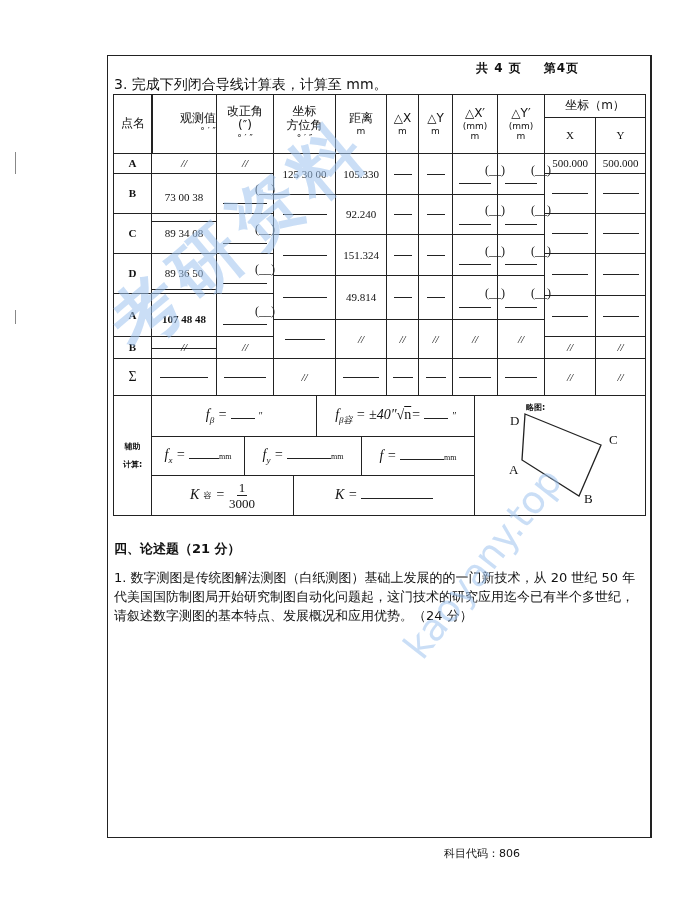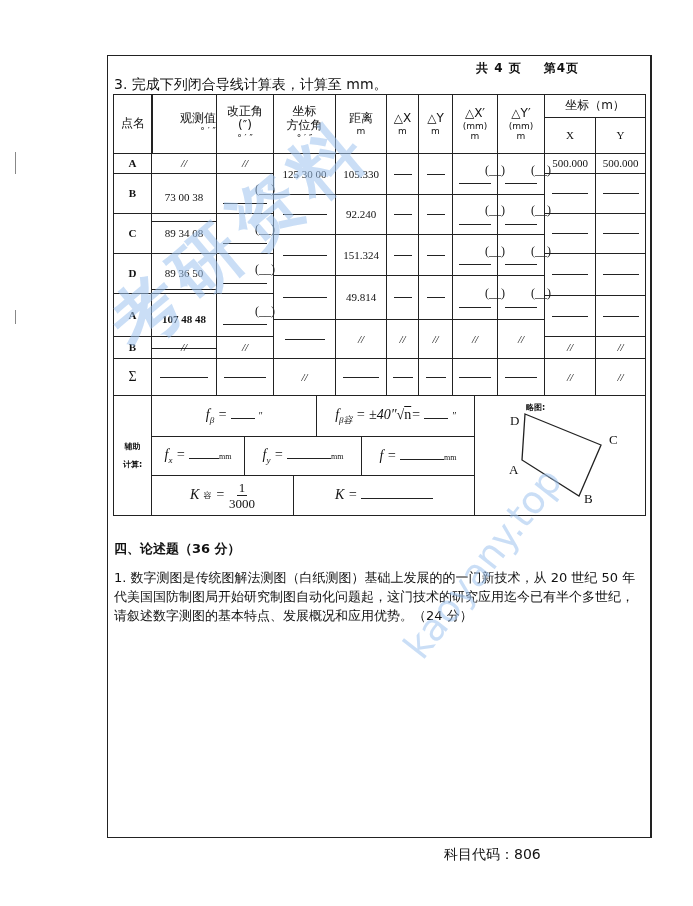--- a/index.html
+++ b/index.html
@@ -10,21 +10,21 @@
   .pageinfo span{margin-right:22px;}
   .qtitle{position:absolute;left:114px;top:76px;font-size:14px;}
   .cell{position:absolute;border:1px solid #222;box-sizing:border-box;display:flex;align-items:center;justify-content:center;text-align:center;font-family:"Liberation Serif",serif;font-size:11px;line-height:1.15;}
   .hd{font-family:"DejaVu Sans",sans-serif;font-size:12px;}
   .sm{font-size:9px;}
   .blank{display:inline-block;border-bottom:1.2px solid #222;}
   .paren{font-size:12px;padding-left:40px;}
   .math{font-family:"Liberation Serif",serif;font-style:italic;font-size:14px;white-space:nowrap;}
   .sec{position:absolute;left:114px;top:540px;font-size:13px;font-weight:bold;}
   .para{position:absolute;left:114px;top:568px;width:532px;font-size:13px;line-height:19px;}
-  .footer{position:absolute;left:444px;top:846px;font-size:14px;text-align:center;}
+  .footer{position:absolute;left:444px;top:846px;font-size:11px;text-align:center;}
   .wm{position:absolute;color:#9fc4ef;opacity:0.55;font-family:"DejaVu Sans",sans-serif;pointer-events:none;}
 </style>
 </head>
 <body>
 
 <div class="box"></div>
 
 <div class="pageinfo">
   <span>共 4 页</span><span>第4页</span>
 </div>
@@ -279,21 +279,21 @@
   <div class="abs" style="left:481px;top:402px;font-size:8px;font-weight:bold;margin-left:45px;">略图:</div>
   <svg class="abs" style="left:474px;top:395px;" width="172" height="121">
     <polygon points="51,19 127,50 105,101 48,65" fill="none" stroke="#222" stroke-width="1.3"></polygon>
   </svg>
   <div class="abs" style="left:510px;top:413px;font-family:'Liberation Serif',serif;font-size:13px;">D</div>
   <div class="abs" style="left:609px;top:432px;font-family:'Liberation Serif',serif;font-size:13px;">C</div>
   <div class="abs" style="left:584px;top:491px;font-family:'Liberation Serif',serif;font-size:13px;">B</div>
   <div class="abs" style="left:509px;top:462px;font-family:'Liberation Serif',serif;font-size:13px;">A</div>
 </div>
 
-<div class="sec">四、论述题（36 分）</div>
+<div class="sec">四、论述题（21 分）</div>
 <div class="para">1. 数字测图是传统图解法测图（白纸测图）基础上发展的的一门新技术，从 20 世纪 50 年代美国国防制图局开始研究制图自动化问题起，这门技术的研究应用迄今已有半个多世纪，请叙述数字测图的基本特点、发展概况和应用优势。（24 分）</div>
 
 <div class="footer">科目代码：806</div>
 
 <div class="abs" style="left:15px;top:152px;width:1px;height:22px;background:#888;"></div>
 <div class="abs" style="left:15px;top:310px;width:1px;height:14px;background:#888;"></div>
 
 <div class="wm" style="left:90px;top:300px;font-size:70px;font-weight:bold;transform:rotate(-40deg);transform-origin:left top;letter-spacing:8px;">考研资料</div>
 <div class="wm" style="left:395px;top:640px;font-size:38px;transform:rotate(-52deg);transform-origin:left top;">kaoyany.top</div>
 

